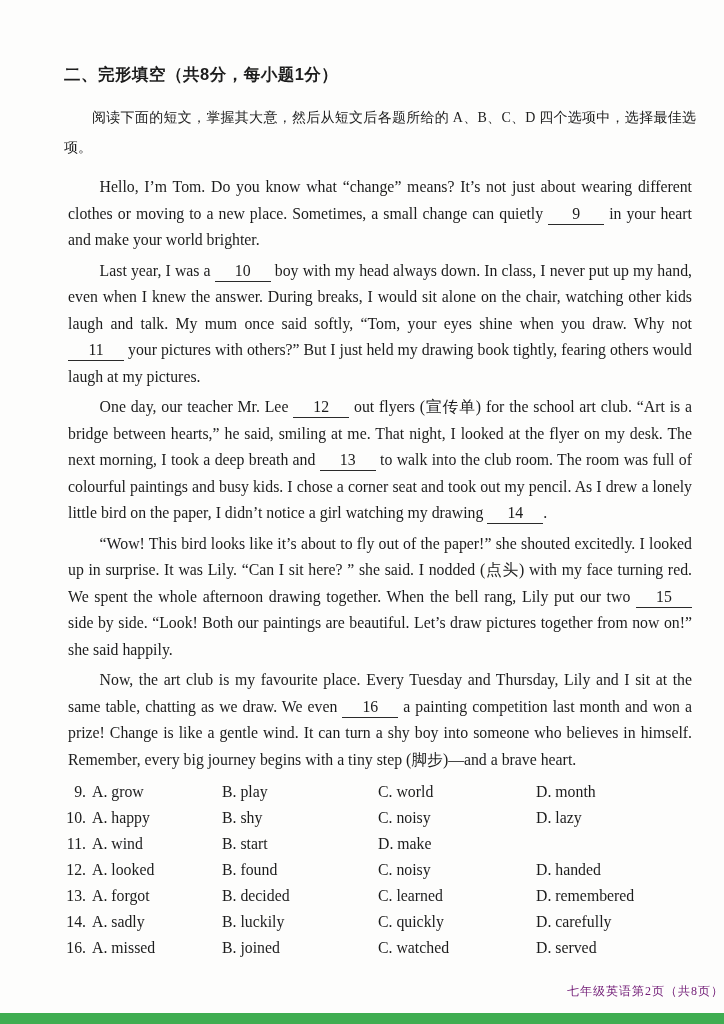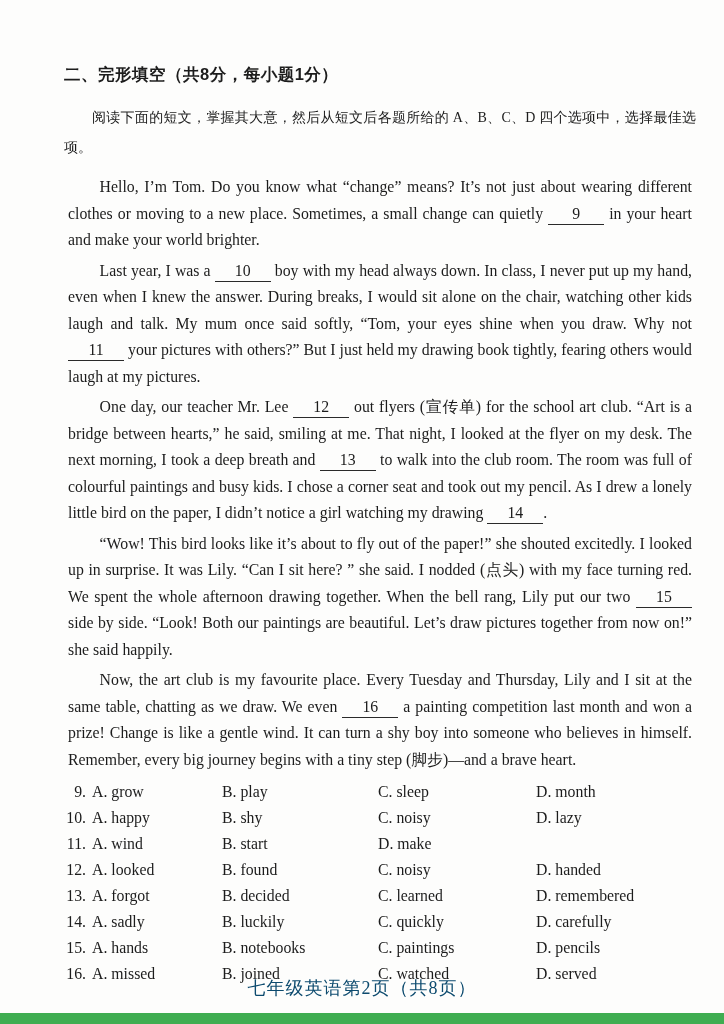--- a/index.html
+++ b/index.html
@@ -51,23 +51,23 @@
     grid-template-columns: 22px 124px 150px 152px auto;
     column-gap: 6px;
     font-size: 15.8px;
     line-height: 26px;
   }
   .opt-num { text-align: right; white-space: nowrap; }
   .opt-cell { white-space: nowrap; }
   .footer {
     position: absolute;
     left: 0; right: 0; bottom: 24px;
-    text-align: center;
-    font-size: 18px;
-    color: #0c4a6e;
+    text-align: right;
+    font-size: 12px;
+    color: #701a75;
     letter-spacing: 1px;
   }
   .green-bar {
     position: absolute;
     left: 0; right: 0; bottom: 0;
     height: 11px;
   }
 </style>
 </head>
 <body>
@@ -80,21 +80,21 @@
       <p class="para">Last year, I was a <span class="blank">10</span> boy with my head always down. In class, I never put up my hand, even when I knew the answer. During breaks, I would sit alone on the chair, watching other kids laugh and talk. My mum once said softly, “Tom, your eyes shine when you draw. Why not <span class="blank">11</span> your pictures with others?” But I just held my drawing book tightly, fearing others would laugh at my pictures.</p>
       <p class="para">One day, our teacher Mr. Lee <span class="blank">12</span> out flyers (宣传单) for the school art club. “Art is a bridge between hearts,” he said, smiling at me. That night, I looked at the flyer on my desk. The next morning, I took a deep breath and <span class="blank">13</span> to walk into the club room. The room was full of colourful paintings and busy kids. I chose a corner seat and took out my pencil. As I drew a lonely little bird on the paper, I didn’t notice a girl watching my drawing <span class="blank">14</span>.</p>
       <p class="para">“Wow! This bird looks like it’s about to fly out of the paper!” she shouted excitedly. I looked up in surprise. It was Lily. “Can I sit here? ” she said. I nodded (点头) with my face turning red. We spent the whole afternoon drawing together. When the bell rang, Lily put our two <span class="blank">15</span> side by side. “Look! Both our paintings are beautiful. Let’s draw pictures together from now on!” she said happily.</p>
       <p class="para">Now, the art club is my favourite place. Every Tuesday and Thursday, Lily and I sit at the same table, chatting as we draw. We even <span class="blank">16</span> a painting competition last month and won a prize! Change is like a gentle wind. It can turn a shy boy into someone who believes in himself. Remember, every big journey begins with a tiny step (脚步)—and a brave heart.</p>
     </div>
   <div class="options">
       <div class="opt-row">
         <span class="opt-num">9.</span>
         <span class="opt-cell">A. grow</span>
         <span class="opt-cell">B. play</span>
-        <span class="opt-cell">C. sleep</span>
+        <span class="opt-cell">C. world</span>
         <span class="opt-cell">D. month</span>
       </div>
       <div class="opt-row">
         <span class="opt-num">10.</span>
         <span class="opt-cell">A. happy</span>
         <span class="opt-cell">B. shy</span>
         <span class="opt-cell">C. noisy</span>
         <span class="opt-cell">D. lazy</span>
       </div>
       <div class="opt-row">
@@ -118,27 +118,20 @@
         <span class="opt-cell">D. remembered</span>
       </div>
       <div class="opt-row">
         <span class="opt-num">14.</span>
         <span class="opt-cell">A. sadly</span>
         <span class="opt-cell">B. luckily</span>
         <span class="opt-cell">C. quickly</span>
         <span class="opt-cell">D. carefully</span>
       </div>
       <div class="opt-row">
-        <span class="opt-num">15.</span>
-        <span class="opt-cell">A. hands</span>
-        <span class="opt-cell">B. notebooks</span>
-        <span class="opt-cell">C. paintings</span>
-        <span class="opt-cell">D. pencils</span>
-      </div>
-      <div class="opt-row">
         <span class="opt-num">16.</span>
         <span class="opt-cell">A. missed</span>
         <span class="opt-cell">B. joined</span>
         <span class="opt-cell">C. watched</span>
         <span class="opt-cell">D. served</span>
       </div>
     </div>
   <div class="footer">七年级英语第2页（共8页）</div>
   <div class="green-bar" style="background: rgb(63, 173, 81);"></div>
 </div>

